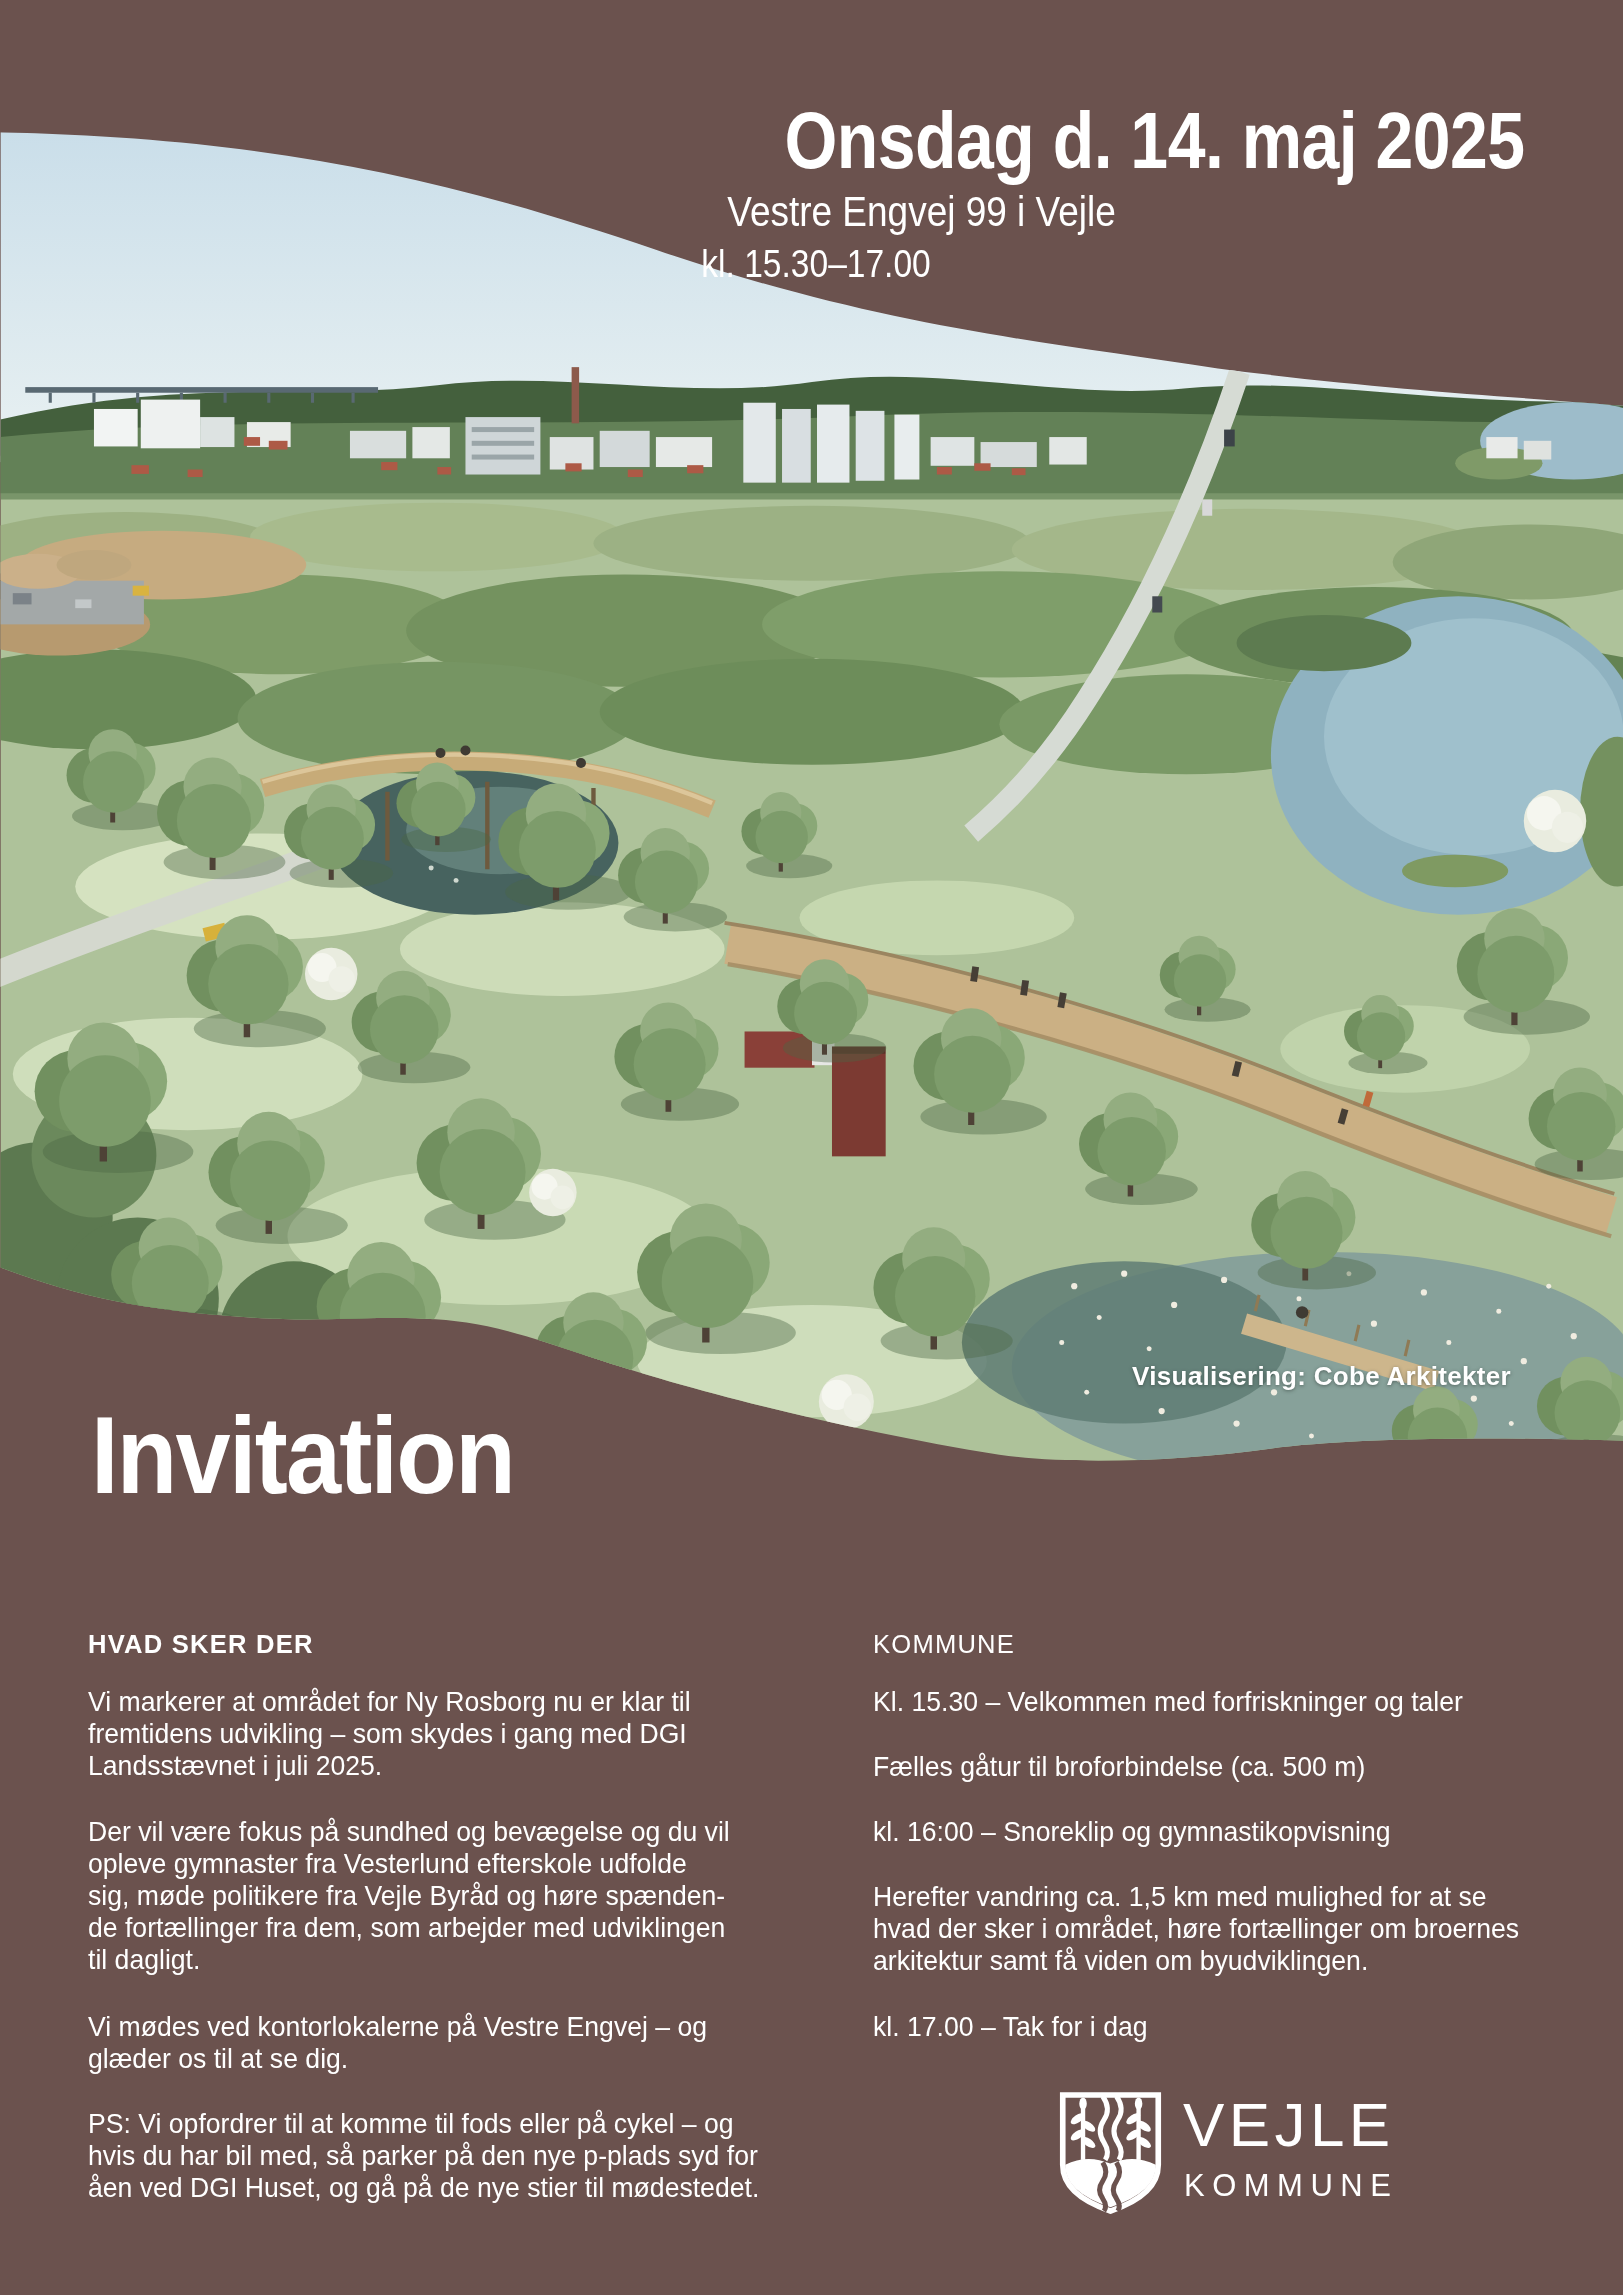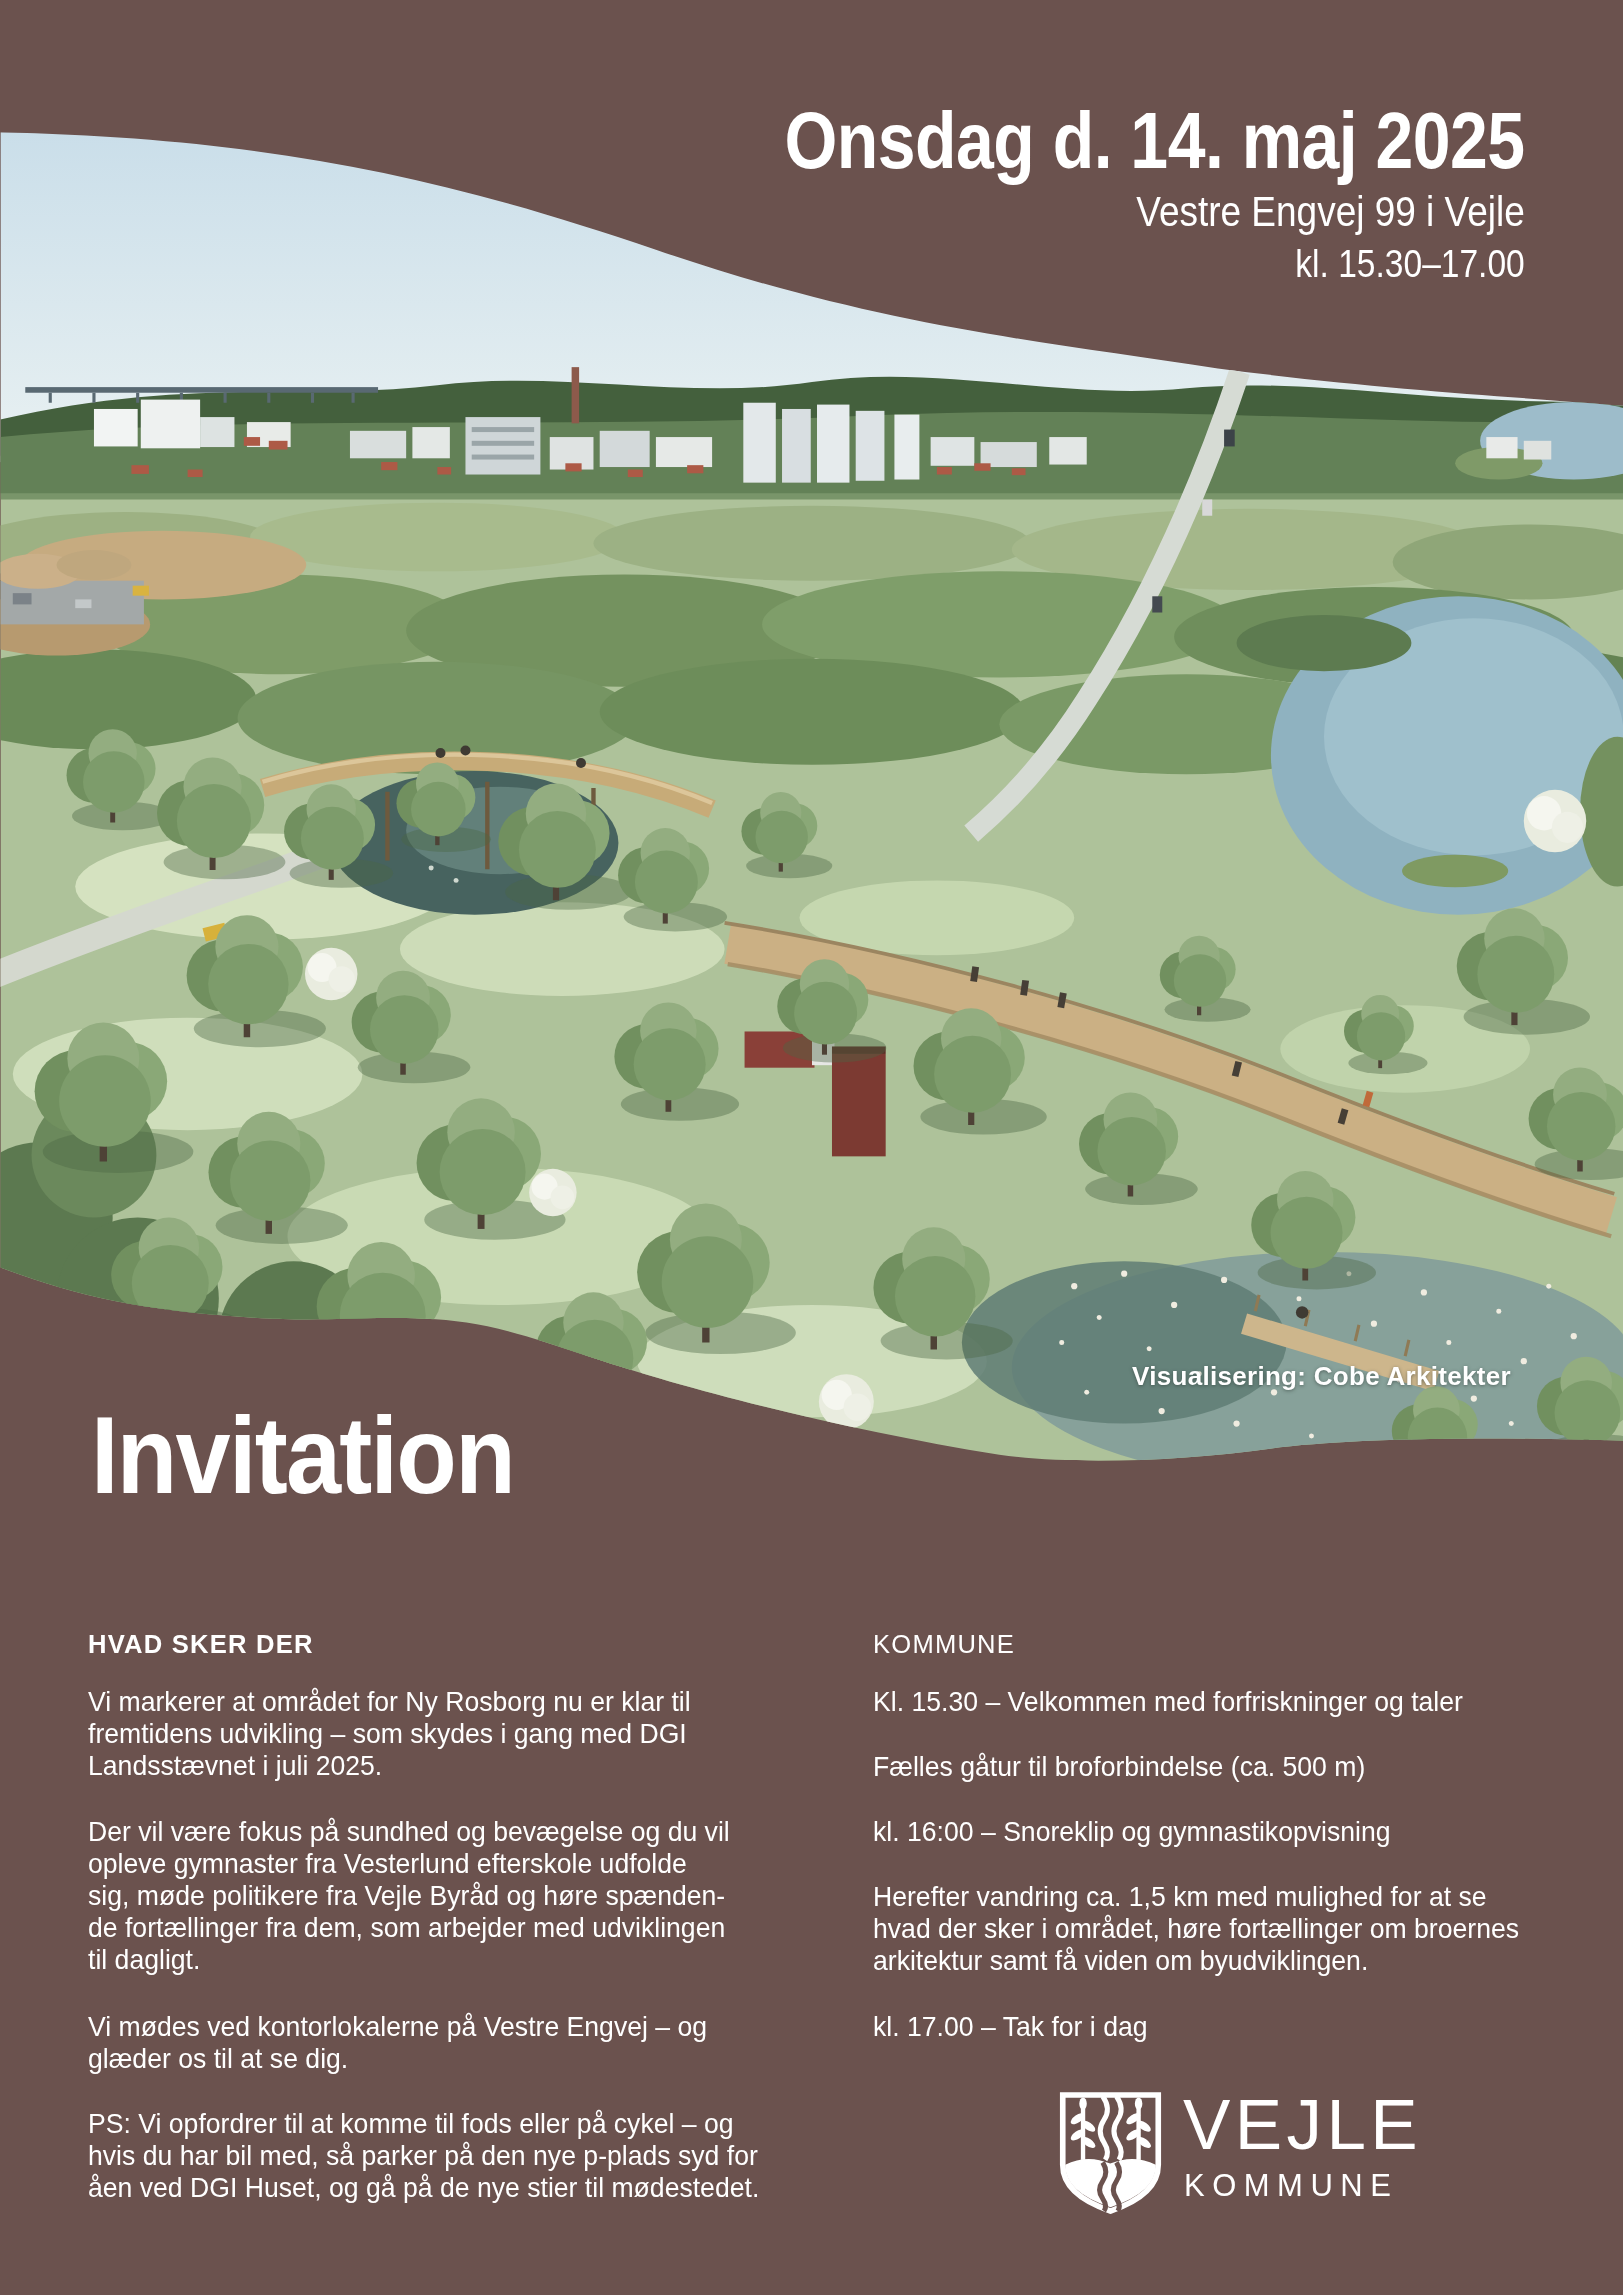--- a/index.html
+++ b/index.html
@@ -10,21 +10,21 @@
   }
   #poster *{margin:0;padding:0;}
   svg{display:block;}
   .illustration{position:absolute;left:0;top:0;}
   
   .cx{display:inline-block;}
   .ol{transform:scaleX(.86);transform-origin:0 50%;}
   .or{transform:scaleX(.86);transform-origin:100% 50%;}
   .ot{transform:scaleX(.90);transform-origin:0 50%;}
 
-  .event-header{position:absolute;top:100px;right:99px;text-align:right;white-space:nowrap;}
+  .event-header{position:absolute;top:100px;right:99px;text-align:left;white-space:nowrap;}
   .event-date{font-size:79px;font-weight:700;line-height:82px;letter-spacing:-0.6px;}
   .event-location{font-size:43px;font-weight:500;line-height:59px;margin-top:3.7px;}
   .event-time{font-size:39px;font-weight:500;line-height:46px;}
 
   .photo-credit{position:absolute;left:1132px;top:1361px;font-size:26px;font-weight:600;
     letter-spacing:0.3px;text-shadow:0 1.2px 3.7px rgba(40,50,45,.55);}
 
   .title{position:absolute;left:91px;top:1399px;font-size:110px;font-weight:600;
     letter-spacing:-1.9px;line-height:112px;white-space:nowrap;}
   .subtitle{position:absolute;left:94px;top:1529px;font-size:51px;font-weight:400;
@@ -35,21 +35,21 @@
   .col-right{left:873px;width:787px;height:624px;}
   .col-heading{position:absolute;left:0;top:0;font-size:25.6px;line-height:32px;letter-spacing:1.2px;white-space:pre;}
   .w700{font-weight:700;}
   .w400{font-weight:400;}
   .body-block{position:absolute;left:0;font-size:28px;line-height:32px;white-space:pre;
     transform:scaleX(.95);transform-origin:0 0;font-weight:400;}
   .bb1{top:58px;} .bb2{top:123px;} .bb3{top:188px;} .bb4{top:253px;} .bb5{top:383px;} .bb6{top:480px;}
 
   .logo{position:absolute;left:1059px;top:2091px;width:500px;height:150px;}
   .logo-shield{position:absolute;left:0;top:0;}
-  .logo-wordmark{position:absolute;left:124px;top:1.2px;font-size:71px;line-height:65px;
+  .logo-wordmark{position:absolute;left:124px;top:1.2px;font-size:62px;line-height:65px;
     letter-spacing:4.4px;font-weight:400;}
   .logo-subtext{position:absolute;left:125px;top:79px;font-size:31px;line-height:32px;
     letter-spacing:7.5px;font-weight:400;}
 </style>
 </head>
 <body>
 
 <div id="poster">
 
   <svg class="illustration" width="1624" height="1511" viewBox="0 0 2600 2420">

